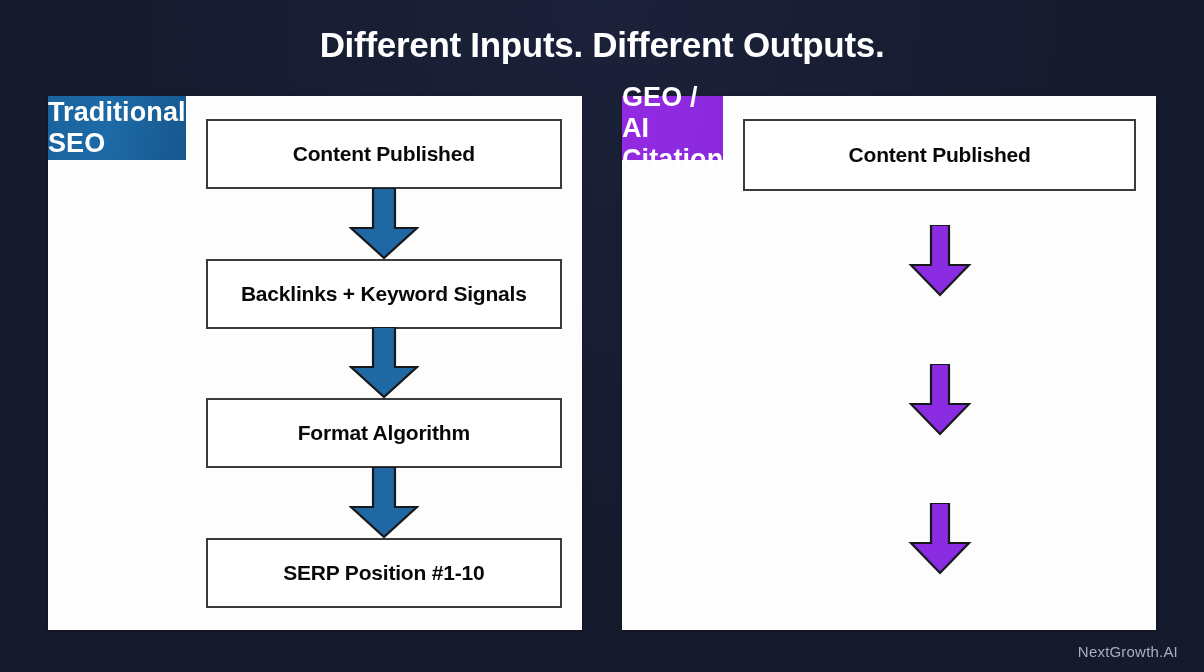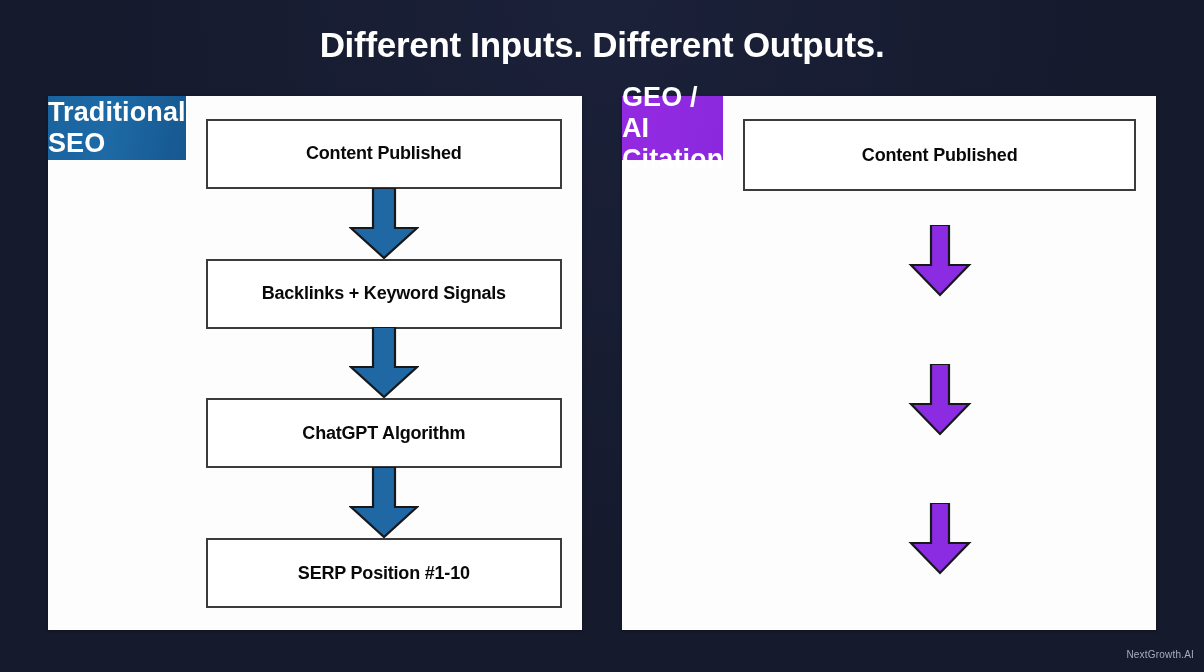--- a/index.html
+++ b/index.html
@@ -82,43 +82,43 @@
   .flow-box {
     width: 100%;
     height: 72px;
     box-sizing: border-box;
     border: 2px solid #3b3b3b;
     background: #ffffff;
     display: flex;
     align-items: center;
     justify-content: center;
     color: #090909;
-    font-size: 18px;
+    font-size: 21px;
     font-weight: bold;
     letter-spacing: -0.2px;
     white-space: nowrap;
   }
 
   .arrow-slot {
     flex: 1 1 auto;
     display: flex;
     align-items: center;
     justify-content: center;
     min-height: 36px;
   }
   .arrow-slot svg {
     display: block;
   }
 
   .footer-mark {
     position: absolute;
-    right: 10px;
+    right: 26px;
     bottom: 12px;
     color: #a7aebf;
-    font-size: 10px;
+    font-size: 15px;
     letter-spacing: 0.2px;
   }
 </style>
 </head>
 <body>
 
 <div class="slide">
 
   <div class="page-title">Different Inputs. Different Outputs.</div>
 
@@ -137,21 +137,21 @@
         </div>
 
         <div class="flow-box">Backlinks + Keyword Signals</div>
 
         <div class="arrow-slot">
           <svg width="70" height="72" viewBox="0 0 70 72">
             <polygon points="24,0 46,0 46,40 68,40 35,70 2,40 24,40" fill="#1f68a4" stroke="#16181c" stroke-width="2.2" stroke-linejoin="miter"></polygon>
           </svg>
         </div>
 
-        <div class="flow-box">ChatGPT Algorithm</div>
+        <div class="flow-box">Format Algorithm</div>
 
         <div class="arrow-slot">
           <svg width="70" height="72" viewBox="0 0 70 72">
             <polygon points="24,0 46,0 46,40 68,40 35,70 2,40 24,40" fill="#1f68a4" stroke="#16181c" stroke-width="2.2" stroke-linejoin="miter"></polygon>
           </svg>
         </div>
 
         <div class="flow-box">SERP Position #1-10</div>
 
       </div>

